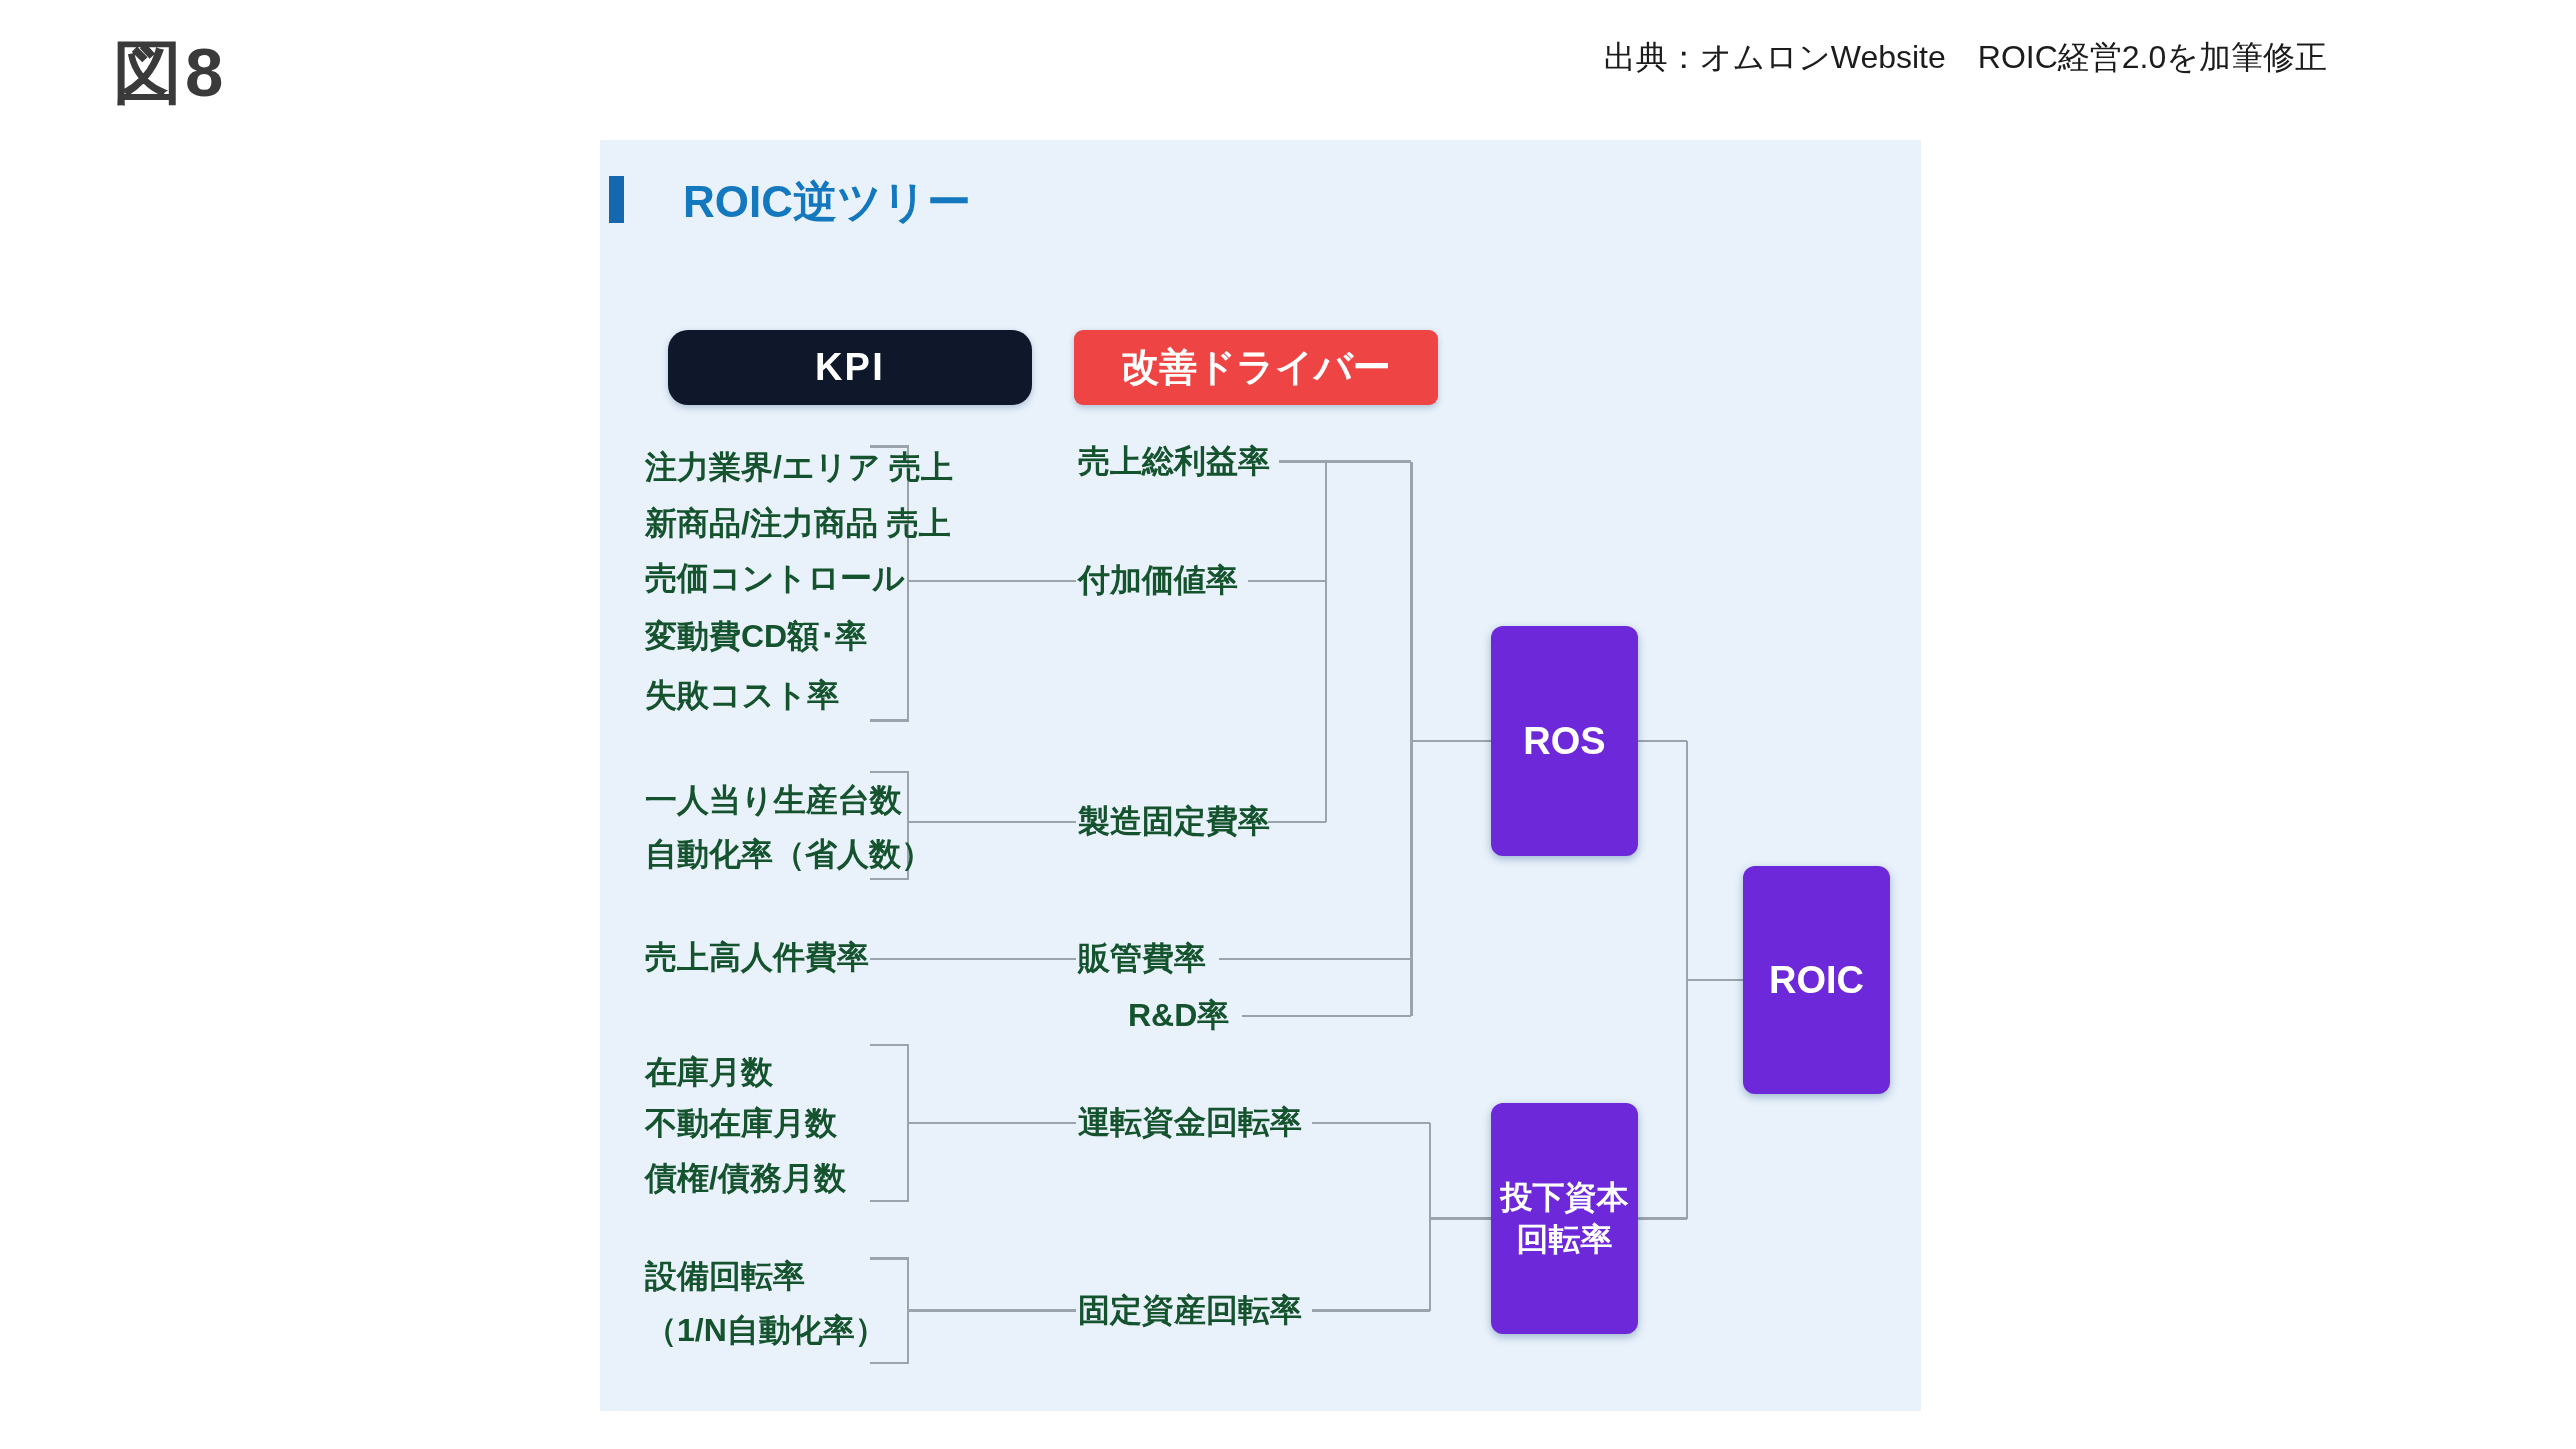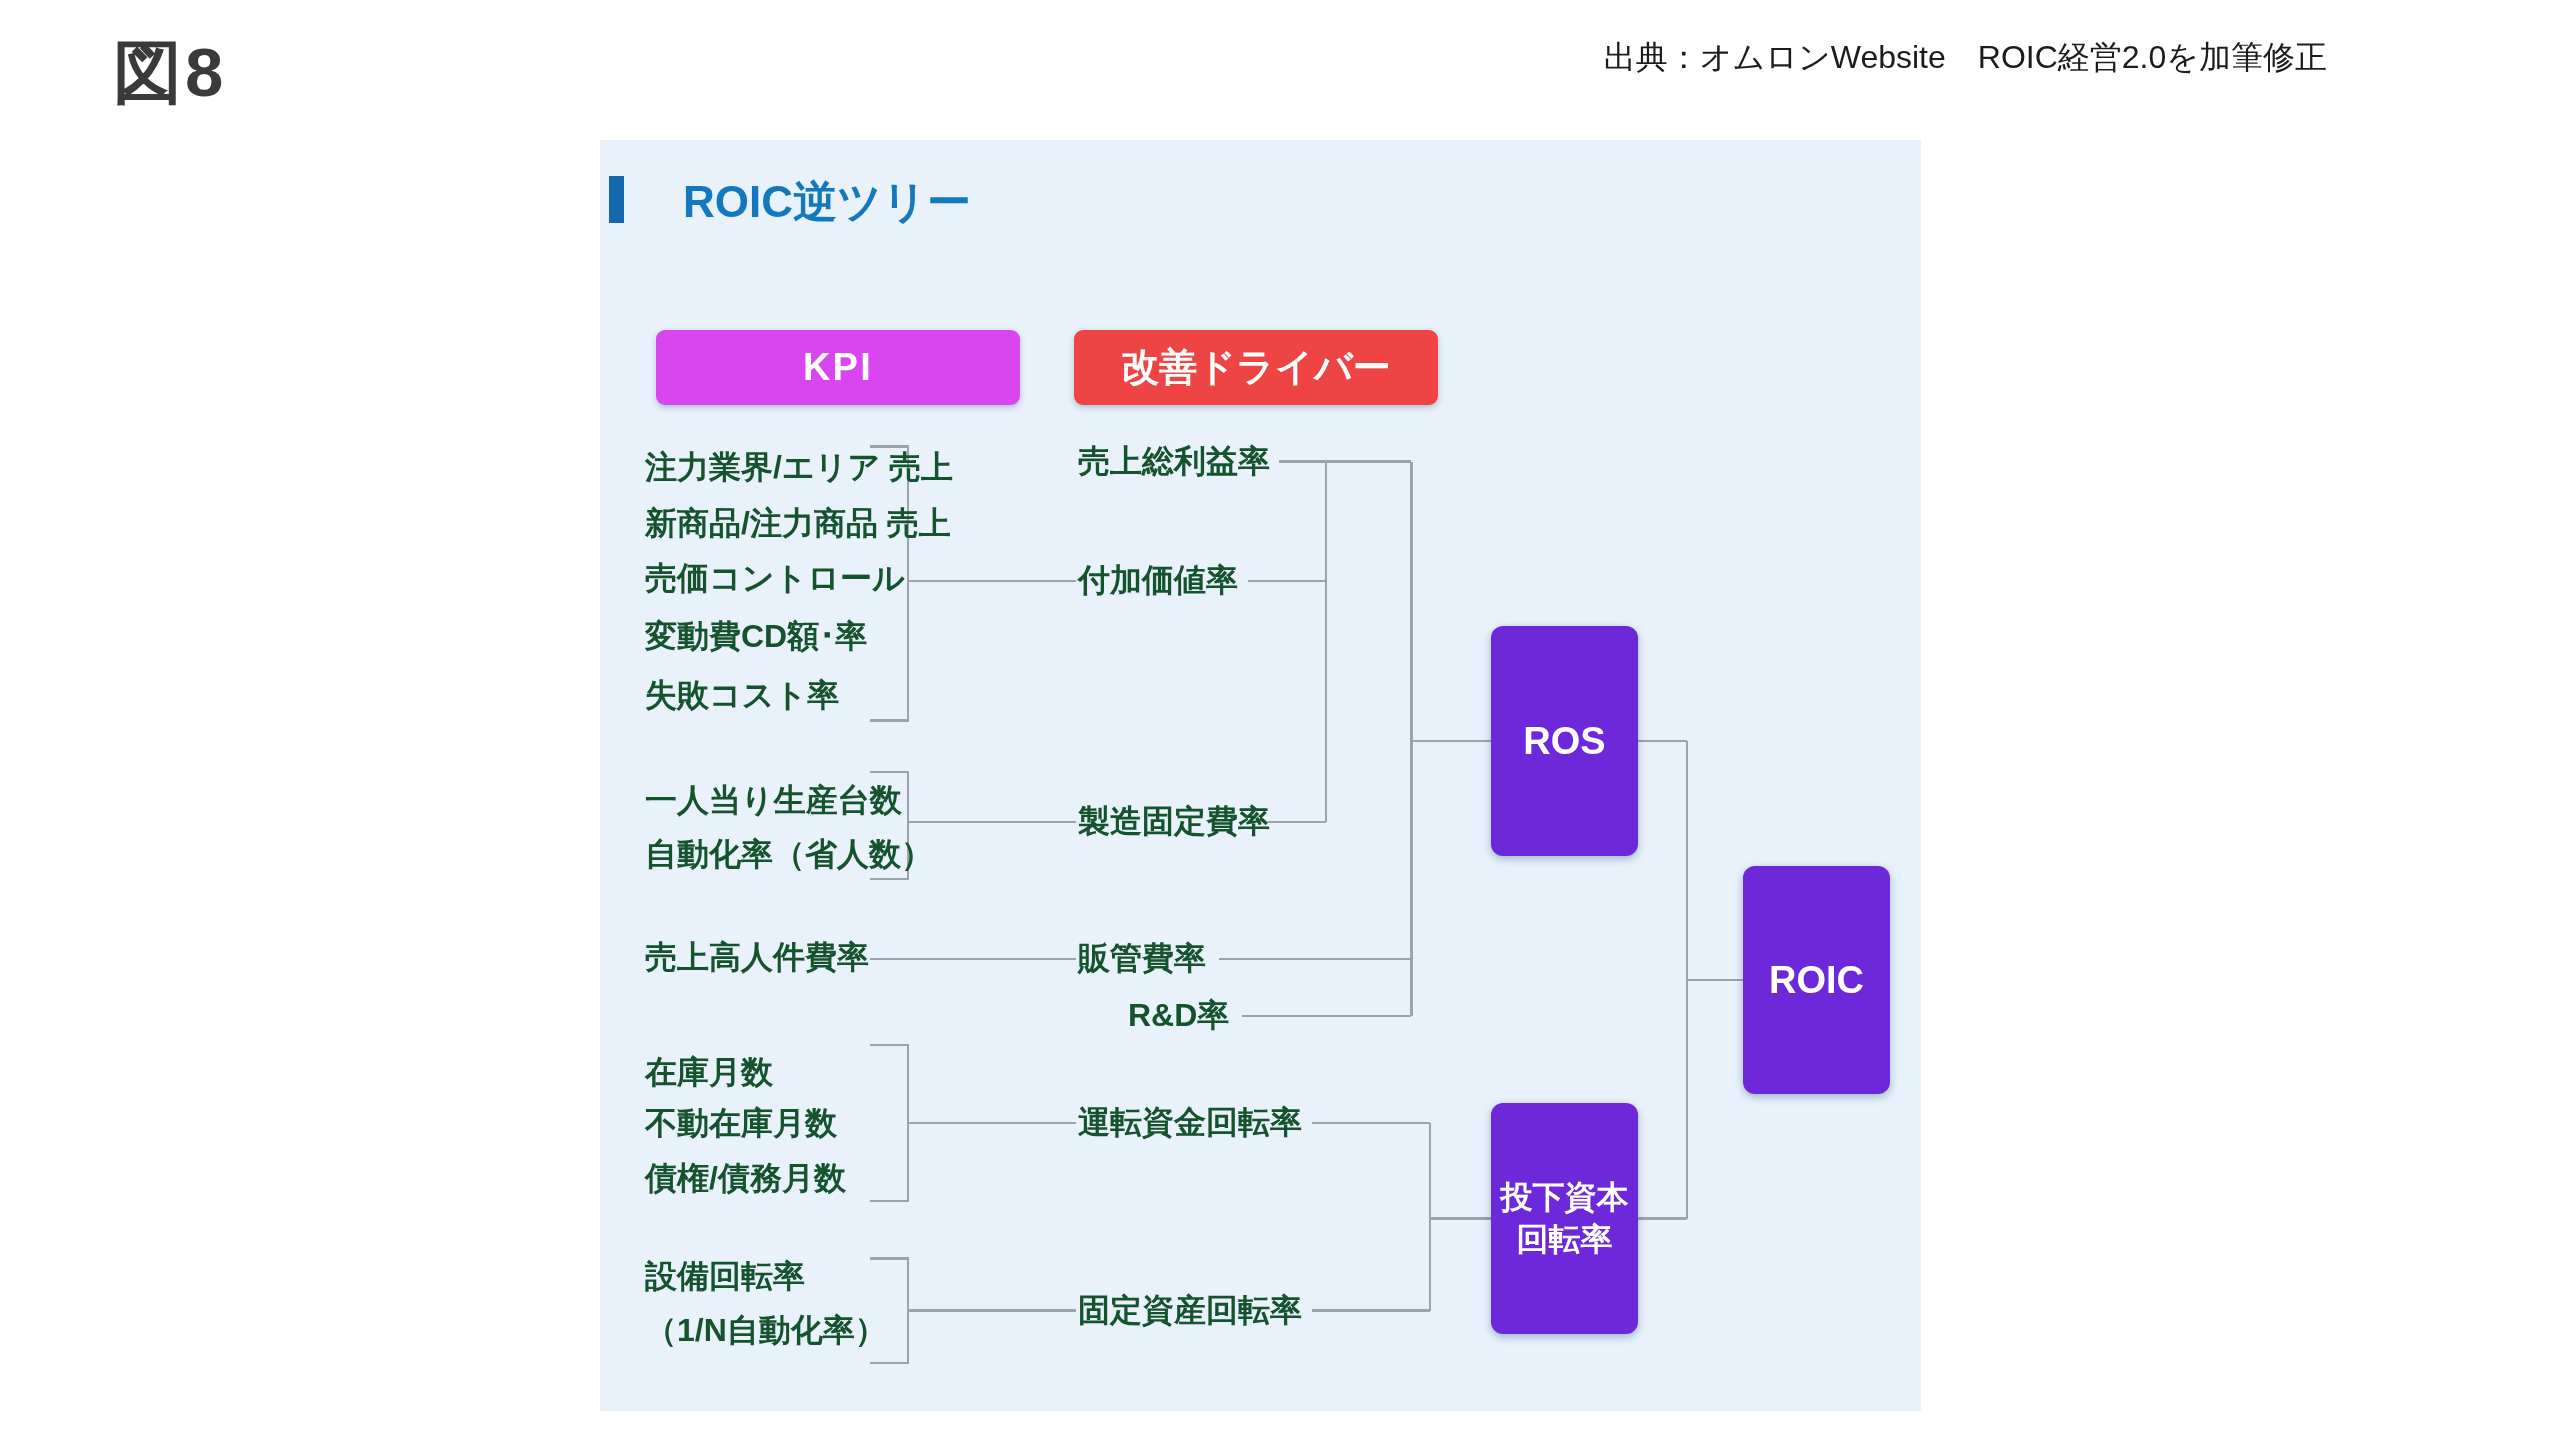--- a/index.html
+++ b/index.html
@@ -69,21 +69,21 @@
     height: 75px;
     border-radius: 9px;
     color: #ffffff;
     font-size: 38px;
     font-weight: 700;
     display: flex;
     align-items: center;
     justify-content: center;
     box-shadow: 0 2.3px 6px rgba(15, 60, 110, 0.25);
   }
-  .col-header.kpi    { left: 56px;  background: #d946ef; letter-spacing: 2.3px; }
+  .col-header.kpi    { left: 68px;  background: #0f172a; letter-spacing: 2.3px; border-radius: 20px; }
   .col-header.driver { left: 474px; background: #ef4444; }
 
   .lbl {
     font-size: 32px;
     font-weight: 700;
     color: #14532d;
     white-space: nowrap;
     transform: translateY(-50%);
   }
   .kpi-lbl    { left: 45px; }

